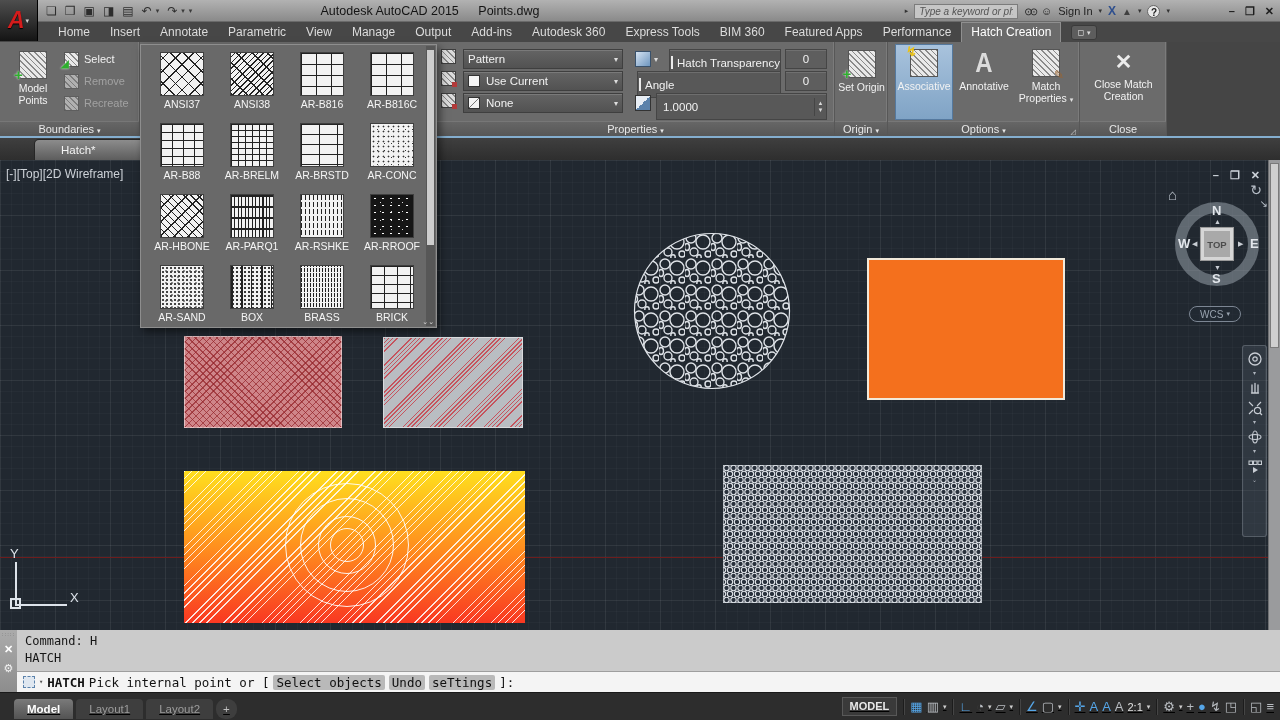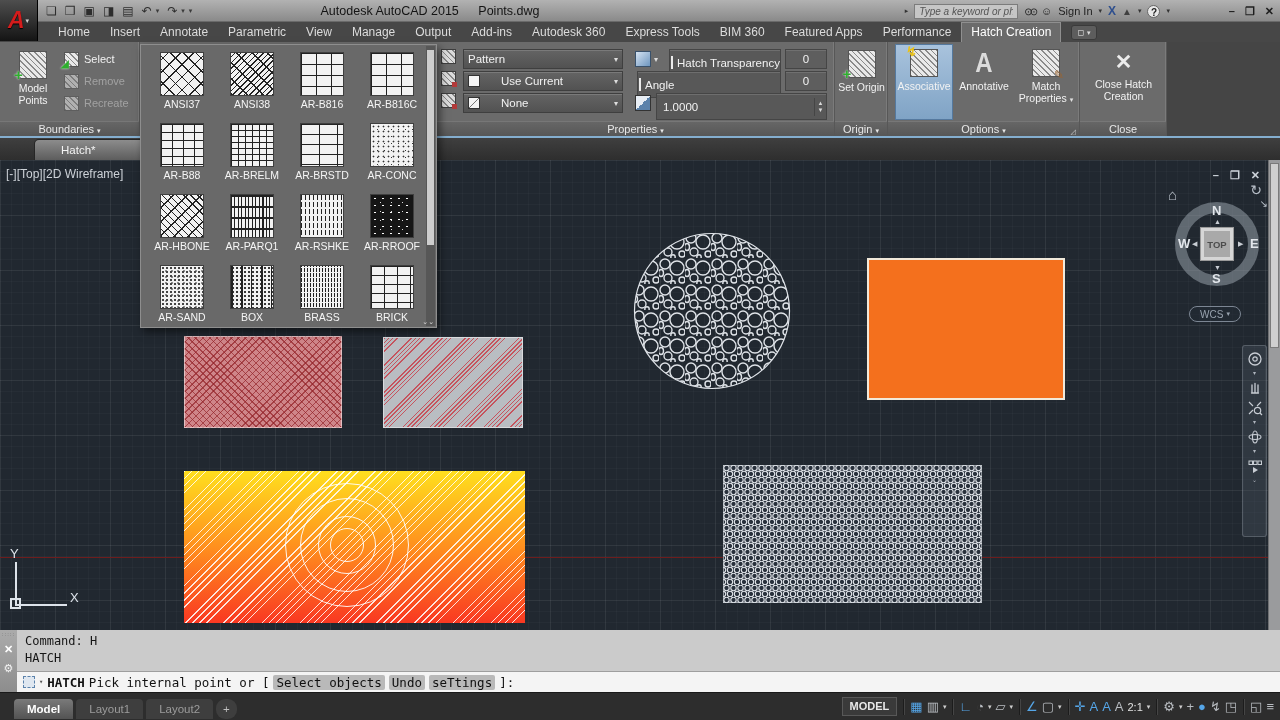--- a/index.html
+++ b/index.html
@@ -99,21 +99,21 @@
   .p-brass { background-image:repeating-linear-gradient(0deg,#f2f2f2 0 1px,transparent 1px 5px),repeating-linear-gradient(90deg,#222 0 1px,transparent 1px 3px); }
   .p-brick { background-image:repeating-linear-gradient(#222 0 1px,transparent 1px 9px),repeating-linear-gradient(90deg,#222 0 1px,transparent 1px 13px); }
 
   
   #p-props { left:437px; width:398px; }
   #prop-icons { position:absolute; left:4px; top:7px; display:flex; flex-direction:column; gap:7px; }
   .pico { width:15px; height:15px; background:#dcdcdc; border:1px solid #3e3e3e;
     background-image:repeating-linear-gradient(45deg,#888 0 1px,transparent 1px 4px); position:relative; }
   .pico .dot { position:absolute; right:-2px; bottom:-2px; width:5px; height:5px; background:#b23a3a; }
   .ddl { position:absolute; height:20px; background:linear-gradient(#646464,#525252); border:1px solid #3f3f3f;
-    box-shadow:inset 0 1px 0 #7a7a7a; display:flex; align-items:center; padding:0 4px; gap:21px; }
+    box-shadow:inset 0 1px 0 #7a7a7a; display:flex; align-items:center; padding:0 4px; gap:6px; }
   .ddl .txt { flex:1; font-size:11.5px; color:#f2f2f2; white-space:nowrap; overflow:hidden; }
   .ddl .c { font-size:8px; color:#ddd; }
   .ddl .csw { width:12px; height:12px; background:#f5f5f5; border:1px solid #333; }
   .ddl .csw.diag { background-image:linear-gradient(135deg,transparent 46%,#777 46% 54%,transparent 54%); }
   .fld { position:absolute; height:27px; background:#585858; border:1px solid #454545;
     box-shadow:inset 0 1px 0 #6e6e6e; display:flex; align-items:center; }
   .fld .tick { width:2px; height:13px; background:#ececec; margin:0 4px 0 1px; }
   .fld .ftxt { font-size:11.5px; color:#f2f2f2; white-space:nowrap; }
   .vbox { position:absolute; height:20px; width:42px; background:#5e5e5e; border:1px solid #454545;
     box-shadow:inset 0 1px 0 #707070; text-align:center; line-height:18px; font-size:11.5px; color:#f2f2f2; }
@@ -233,21 +233,21 @@
   #cmdprompt { position:absolute; left:17px; top:42px; right:0; height:20px; background:#f4f4f4;
     display:flex; align-items:center; padding-left:6px; gap:4px;
     font-family:"DejaVu Sans Mono",monospace; font-size:12.5px; color:#111; }
   #cmdprompt .pic { width:12px; height:12px; background:#dfe7f0; border:1px dashed #5b82ab; }
   #cmdprompt .pc { font-size:7px; color:#555; }
   #cmdprompt .cmd { font-weight:bold; }
   .pill { background:#b9b9b9; border-radius:2px; padding:0 3px; }
 
   
   #bottombar { position:absolute; left:0; top:692px; width:1280px; height:28px; background:#2d2d2d;
-    border-top:1px solid #191919; display:flex; align-items:center; z-index:30; }
+    border-top:1px solid #191919; display:flex; align-items:center; z-index:30;text-decoration:underline; }
   #laytabs { display:flex; align-items:center; padding-left:14px; gap:3px; }
   .ltab { height:20px; line-height:20px; padding:0 13px; font-size:11.5px; color:#9c9c9c;
     background:#3e3e3e; border-radius:4px 4px 0 0; margin-top:4px; }
   .ltab.active { background:linear-gradient(#7a7a7a,#535353); color:#fff; font-weight:bold; }
   .ltab.add { padding:0 7px; border-radius:9px; margin-top:4px; color:#c0c0c0; }
   #statusbar { margin-left:auto; display:flex; align-items:center; gap:4px; padding-right:6px; }
   #statusbar .sep { width:1px; height:16px; background:#1c1c1c; box-shadow:1px 0 0 #454545; margin:0 2px; }
   .sbi { font-size:13px; color:#b9bdc2; line-height:18px; }
   .sbi.blue { color:#55a6e8; }
   .sbi .c, .scaret { font-size:7px; color:#cfcfcf; }
@@ -441,21 +441,21 @@
     <div class="plabel">
       <span>Options</span>
       <span class="c">▾</span>
       <span class="dl">◿</span>
     </div>
   </div>
 
   <div class="panel" id="p-close">
     <div class="bigbtn" style="position:absolute;left:5px;top:2px;width:77px;height:76px;">
       <span class="xicon">✕</span>
-      <span class="lbl">Close Hatch Creation</span>
+      <span class="lbl">Close Match Creation</span>
     </div>
     <div class="plabel">
       <span>Close</span>
     </div>
   </div>
 </div>
 
 <div id="gallery">
   <div class="gcell">
       <span class="sw p-ansi37"></span>

